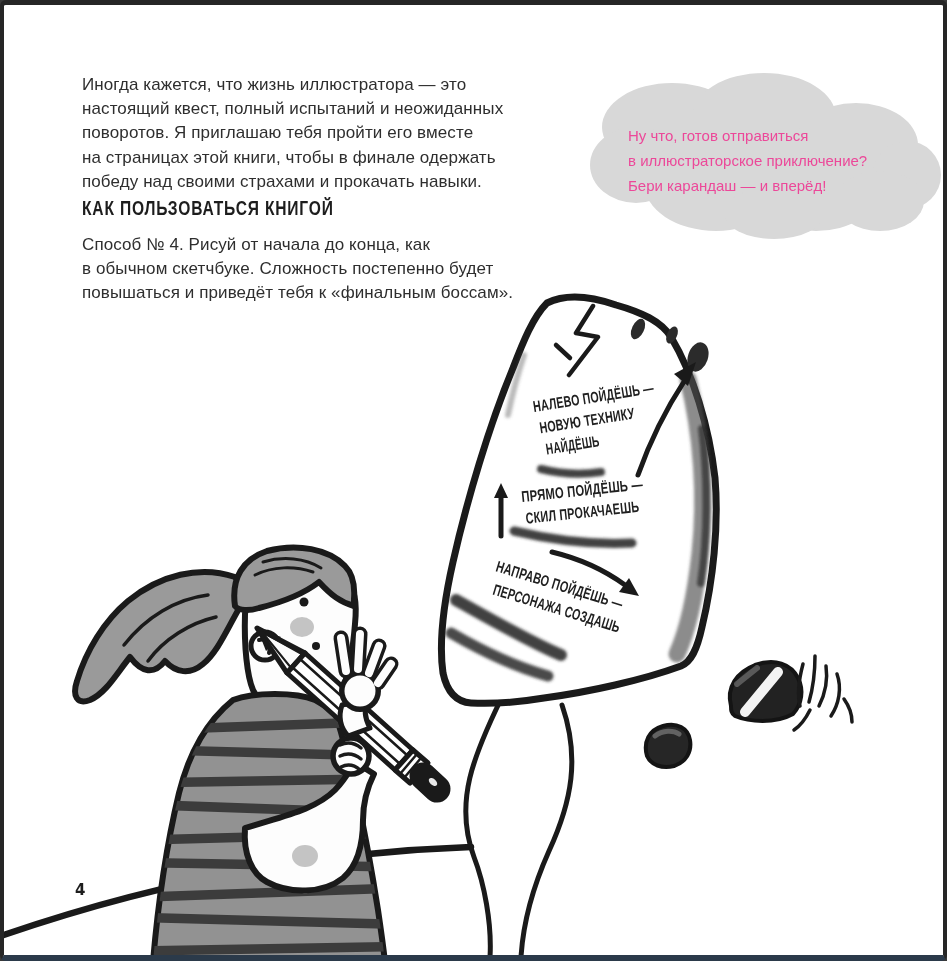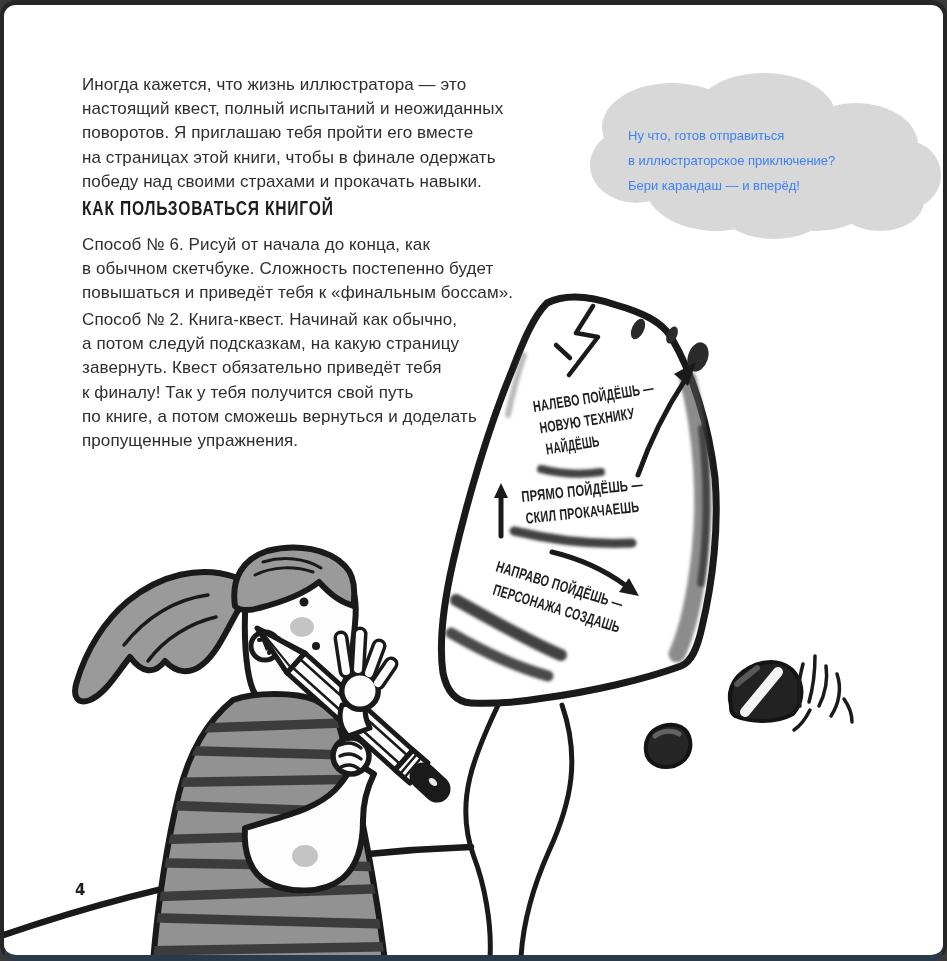--- a/index.html
+++ b/index.html
@@ -4,21 +4,21 @@
 <style>
   html,body{margin:0;padding:0;background:#3a3a3a;}
   .page{
     position:relative;
     width:947px;height:961px;
     box-sizing:border-box;
     background:#ffffff;
     border:4px solid #262626;
     border-top-width:5px;
     border-bottom:6px solid #2b3a4a;
-    border-radius:16px;
+    border-radius:6px;
     overflow:hidden;
     font-family:"Liberation Sans",sans-serif;
   }
   .txt{
     position:absolute;
     white-space:pre-line;
     color:#2e2e2e;
     font-size:17px;
     line-height:24.2px;
     letter-spacing:0.1px;
@@ -31,22 +31,22 @@
   .m3{left:78px;top:451px;width:480px;}
   .heading{
     position:absolute;left:78px;top:192px;width:420px;
     font-size:19px;font-weight:bold;color:#1d1d1d;
     letter-spacing:1px;
     transform:scale(0.82,1.08);transform-origin:left top;
     z-index:2;margin:0;
   }
   .cloud-text{
     position:absolute;left:624px;top:118px;width:300px;
-    white-space:pre-line;color:#3b82f6;
-    font-size:13px;line-height:25px;z-index:2;
+    white-space:pre-line;color:#ec4899;
+    font-size:15px;line-height:25px;z-index:2;
   }
   .page-num{
     position:absolute;left:71px;top:876px;
     font-size:15px;color:#1d1d1d;font-weight:bold;z-index:2;
     font-family:"DejaVu Sans",sans-serif;
   }
   svg.illustration{position:absolute;left:0;top:0;z-index:1;}
   .ink{stroke:#1a1a1a;}
   .stripe{fill:#3c3c3c;}
   .sign{
@@ -58,29 +58,23 @@
 <body>
 
 <div class="page">
 
   <p class="txt intro">Иногда кажется, что жизнь иллюстратора — это
 настоящий квест, полный испытаний и неожиданных
 поворотов. Я приглашаю тебя пройти его вместе
 на страницах этой книги, чтобы в финале одержать
 победу над своими страхами и прокачать навыки.</p>
   <h2 class="heading">КАК ПОЛЬЗОВАТЬСЯ КНИГОЙ</h2>
-  <p class="txt m1">Способ № 6. Рисуй от начала до конца, как
+  <p class="txt m1">Способ № 4. Рисуй от начала до конца, как
 в обычном скетчбуке. Сложность постепенно будет
 повышаться и приведёт тебя к «финальным боссам».</p>
-  <p class="txt m2">Способ № 2. Книга-квест. Начинай как обычно,
-а потом следуй подсказкам, на какую страницу
-завернуть. Квест обязательно приведёт тебя
-к финалу! Так у тебя получится свой путь
-по книге, а потом сможешь вернуться и доделать
-пропущенные упражнения.</p>
 
   <svg class="illustration" width="939" height="950" viewBox="0 0 939 950">
 
     <defs>
       <filter id="soft" x="-30%" y="-30%" width="160%" height="160%">
         <feGaussianBlur stdDeviation="1.6"></feGaussianBlur>
       </filter>
       <clipPath id="dressClip">
         <path d="M 229 695 C 250 687 292 687 311 695 L 331 707 C 349 765 363 835 374 905 C 378 932 380 948 381 957 L 149 957 C 154 898 163 838 175 788 C 185 748 203 716 229 695 Z"></path>
       </clipPath>

